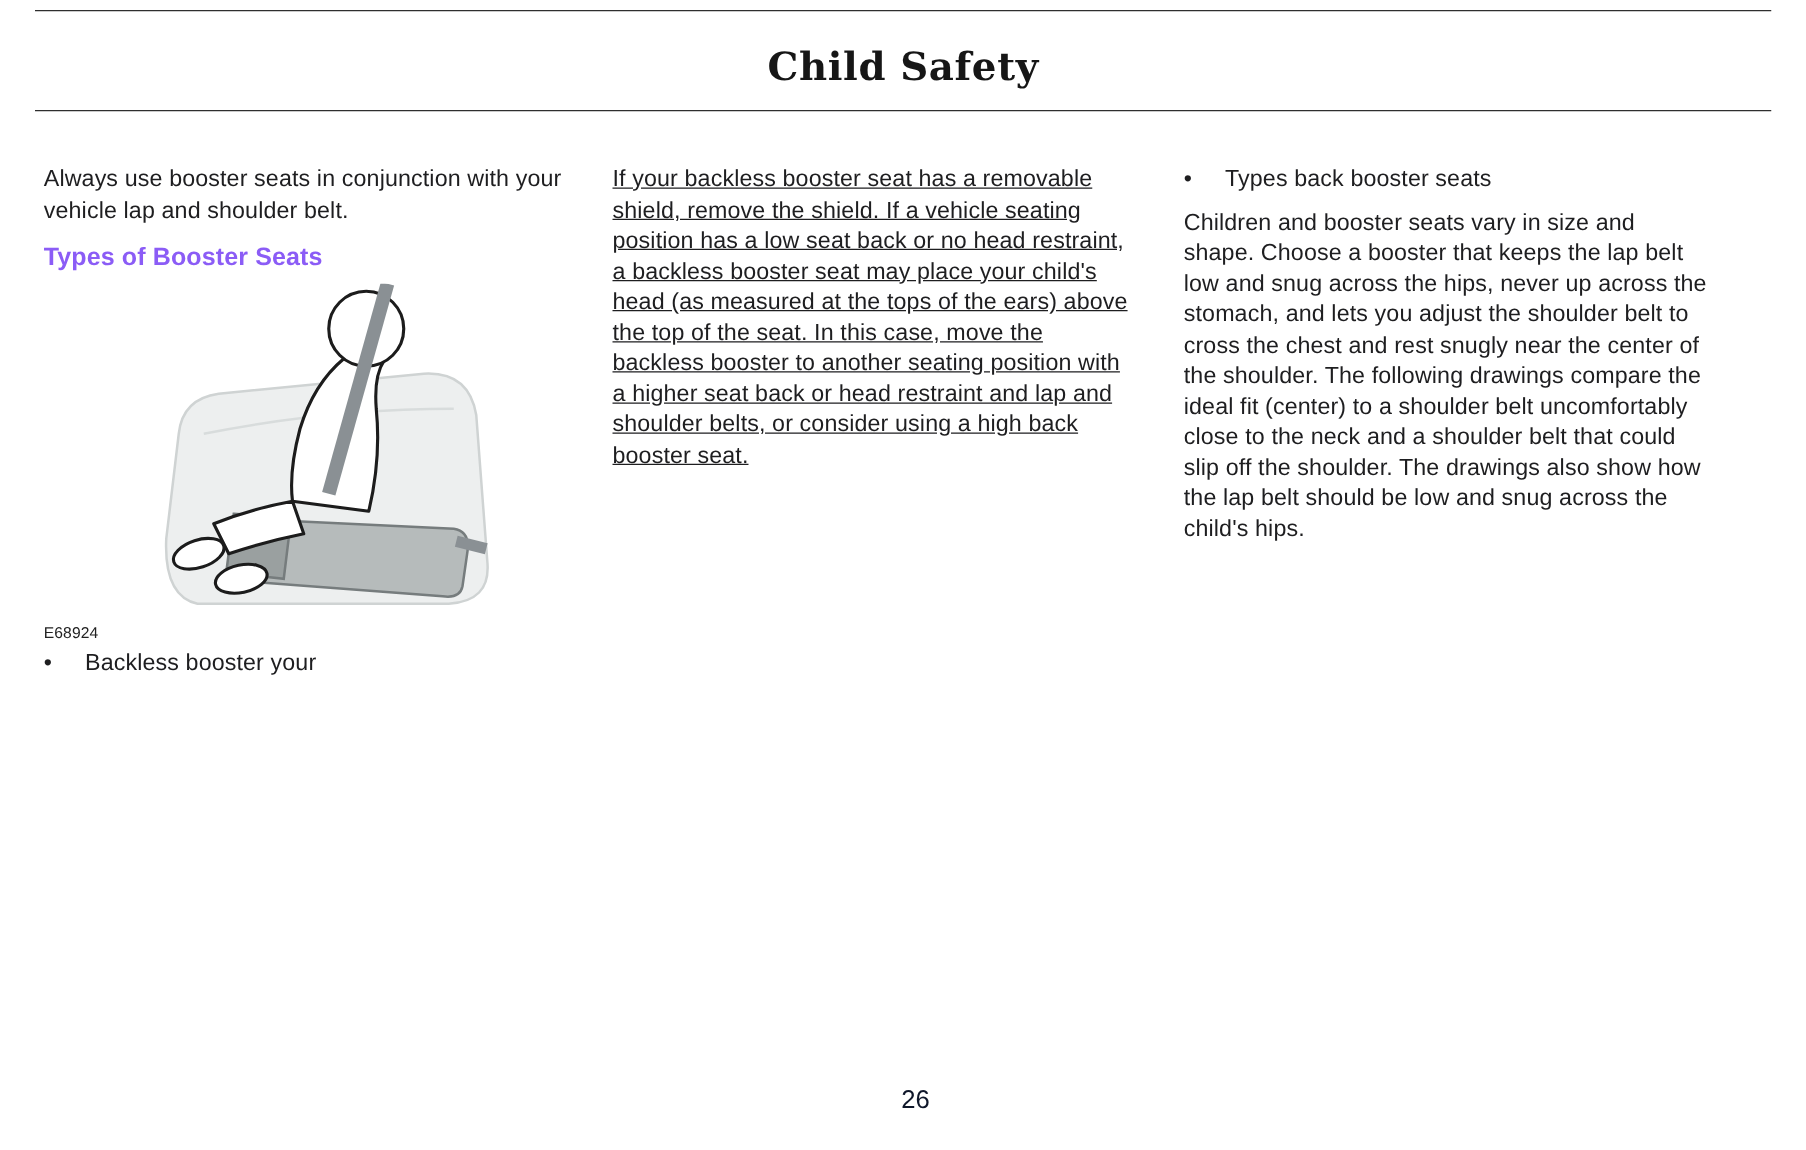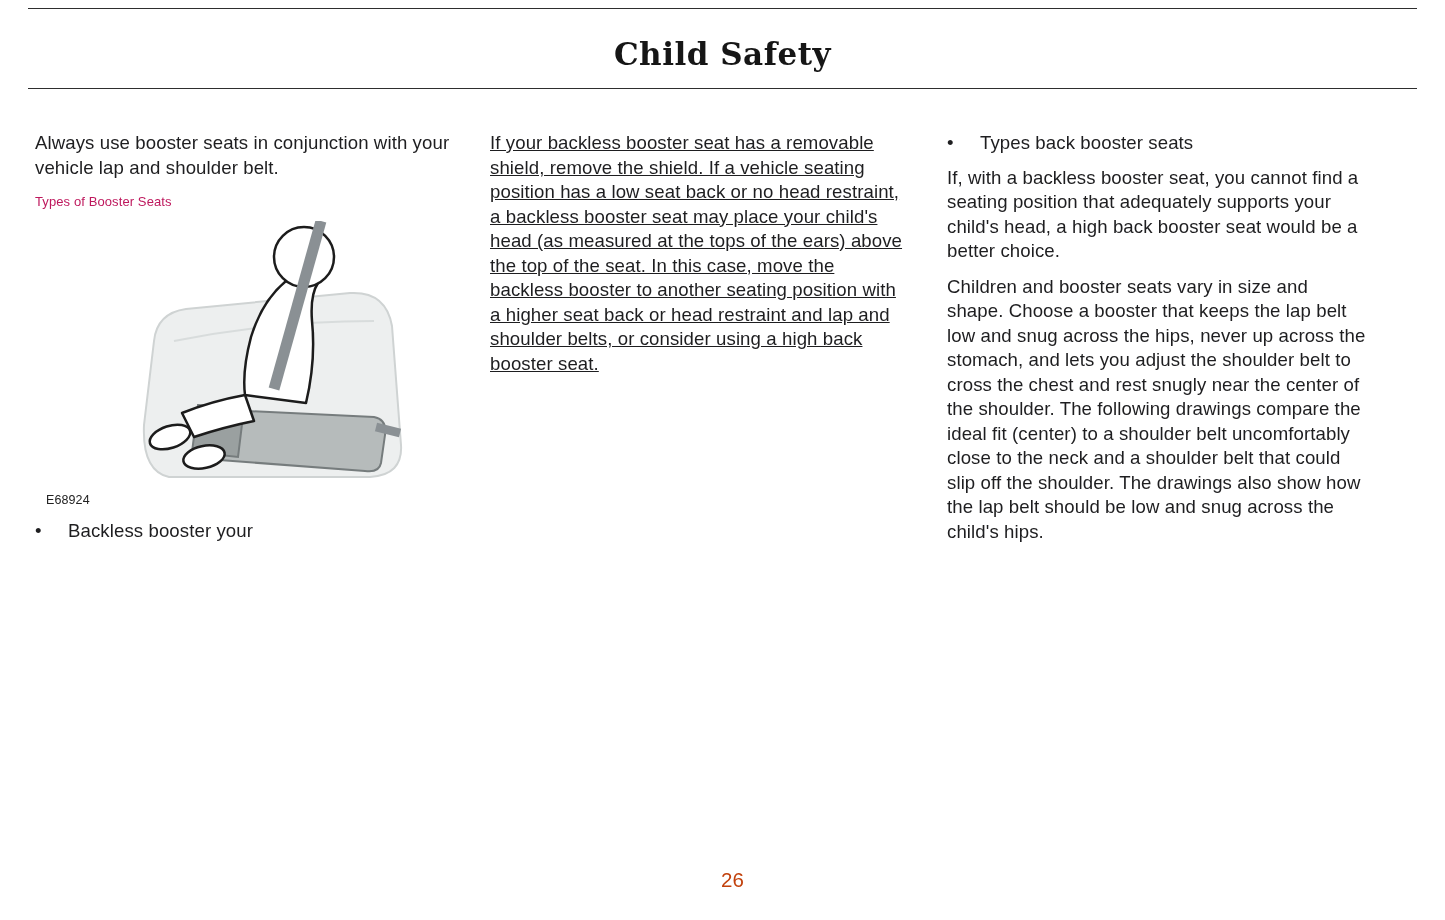--- a/index.html
+++ b/index.html
@@ -16,29 +16,29 @@
     position:absolute; top:36px; left:0; right:0; text-align:center;
     font-family:"DejaVu Serif","Liberation Serif",serif;
     font-weight:700; font-size:31px; letter-spacing:0.5px; color:#161616;
   }
   .columns { position:absolute; top:131px; left:35px; display:flex; }
   .col { font-size:18.6px; line-height:1.32; letter-spacing:0.1px; }
   .col-1 { width:428px; margin-right:27px; }
   .col-2 { width:420px; margin-right:37px;text-decoration:underline; }
   .col-3 { width:422px; }
   p.body { margin:0 0 11px 0; }
-  h2.sub { font-size:13px; font-weight:400; margin:13px 0 6px 0; color:#be185d; }
+  h2.sub { font-size:20px; font-weight:700; margin:13px 0 6px 0; color:#8b5cf6; }
   .bullet-row { display:flex; margin:4px 0 10px 0; }
   .bullet-glyph { flex:0 0 33px; width:33px; }
-  figure { margin:11px; }
+  figure { margin:0; }
   .fig-art-1 { margin:8px 0 0 78px; }
   .fig-art-2 { margin:10px 0 0 62px; }
   .caption { font-size:12.5px; margin-top:2px; color:#222; }
   .mt-col2-fig { margin-top:2px; }
-  .page-number { position:absolute; bottom:28px; left:0; right:0; text-align:center; font-size:20.5px; color:#c2410c;margin-left:20px; }
+  .page-number { position:absolute; bottom:28px; left:0; right:0; text-align:center; font-size:20.5px; color:#0f172a;margin-left:20px; }
 </style>
 </head>
 <body>
 
 <div class="rule rule-top"></div>
 <h1 class="title">Child Safety</h1>
 <div class="rule rule-title"></div>
 
 <div class="columns">
 
@@ -84,19 +84,18 @@
   <div class="col col-2">
     <p class="body">If your backless booster seat has a removable shield, remove the shield. If a vehicle seating position has a low seat back or no head restraint, a backless booster seat may place your child's head (as measured at the tops of the ears) above the top of the seat. In this case, move the backless booster to another seating position with a higher seat back or head restraint and lap and shoulder belts, or consider using a high back booster seat.</p>
 
   </div>
 
   <div class="col col-3">
     <div class="bullet-row" style="margin-top:0;">
       <span class="bullet-glyph">•</span>
       <span>Types back booster seats</span>
     </div>
-    <p class="body">If, with a backless booster seat, you cannot find a seating position that adequately supports your child's head, a high back booster seat would be a better choice.</p>
     <p class="body">Children and booster seats vary in size and shape. Choose a booster that keeps the lap belt low and snug across the hips, never up across the stomach, and lets you adjust the shoulder belt to cross the chest and rest snugly near the center of the shoulder. The following drawings compare the ideal fit (center) to a shoulder belt uncomfortably close to the neck and a shoulder belt that could slip off the shoulder. The drawings also show how the lap belt should be low and snug across the child's hips.</p>
   </div>
 
 </div>
 
 <div class="page-number">26</div>
 
 </body></html>

